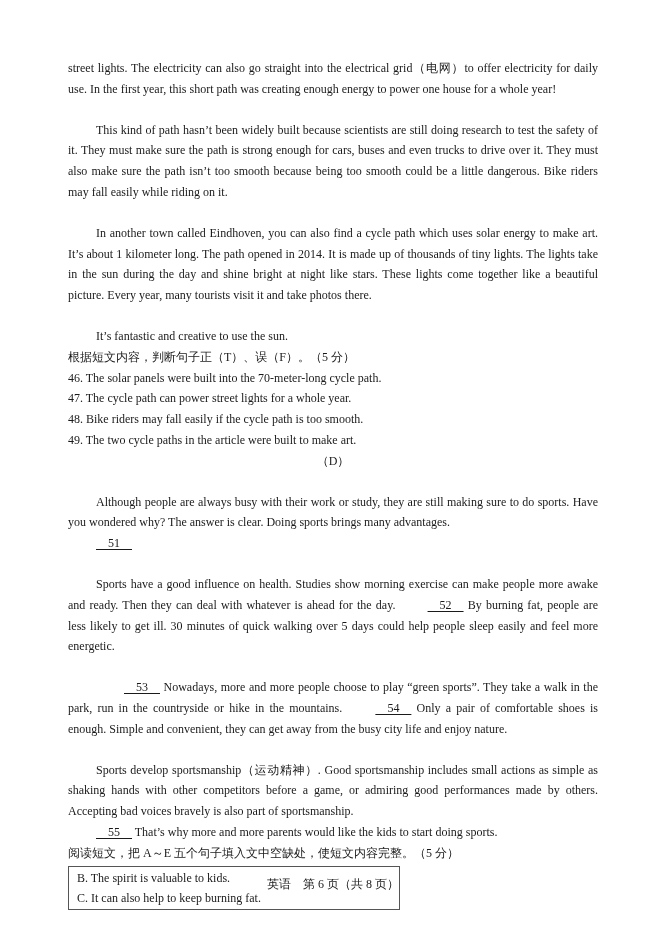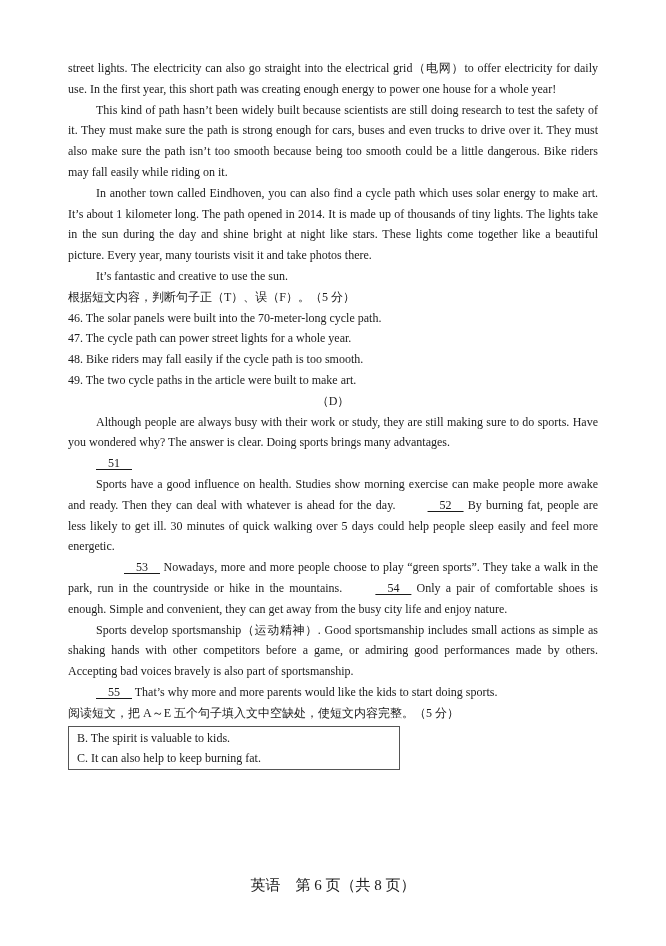--- a/index.html
+++ b/index.html
@@ -1,26 +1,26 @@
 <!DOCTYPE html>
 <html><head>
   <meta charset="utf-8">
   <style>
     html, body { margin: 0; padding: 0; background: #ffffff; }
     body { width: 666px; height: 946px; position: relative; overflow: hidden;
       font-family: "Liberation Serif", "DejaVu Serif", serif; color: #1a1a1a; }
     .page { position: absolute; left: 68px; top: 58px; width: 530px; font-size: 12px; line-height: 20.8px; }
     p { margin: 0; text-align: justify; }
-    .indent { text-indent: 28px; }
+    .indent { text-indent: 28px; margin-top: 20px; }
     .line { white-space: nowrap; }
     .blank { display: inline-block; text-decoration: underline; text-underline-offset: 2px; white-space: pre; }
     .center { text-align: center; }
     .box { border: 1px solid #555; width: 322px; padding: 1px 0 1px 8px; margin-top: 2px; }
     .box div { line-height: 20.3px; }
-    .footer { position: absolute; top: 876px; left: 0; width: 666px; text-align: center; font-size: 15px; }
+    .footer { position: absolute; top: 876px; left: 0; width: 666px; text-align: center; font-size: 12px; }
   </style>
 </head>
 <body>
 
 <div class="page">
   <p>street lights. The electricity can also go straight into the electrical grid（电网）to offer electricity for daily use. In the first year, this short path was creating enough energy to power one house for a whole year!</p>
   <p class="indent">This kind of path hasn’t been widely built because scientists are still doing research to test the safety of it. They must make sure the path is strong enough for cars, buses and even trucks to drive over it. They must also make sure the path isn’t too smooth because being too smooth could be a little dangerous. Bike riders may fall easily while riding on it.</p>
   <p class="indent">In another town called Eindhoven, you can also find a cycle path which uses solar energy to make art. It’s about 1 kilometer long. The path opened in 2014. It is made up of thousands of tiny lights. The lights take in the sun during the day and shine bright at night like stars. These lights come together like a beautiful picture. Every year, many tourists visit it and take photos there.</p>
   <p class="indent">It’s fantastic and creative to use the sun.</p>
   <p>根据短文内容，判断句子正（T）、误（F）。（5 分）</p>

